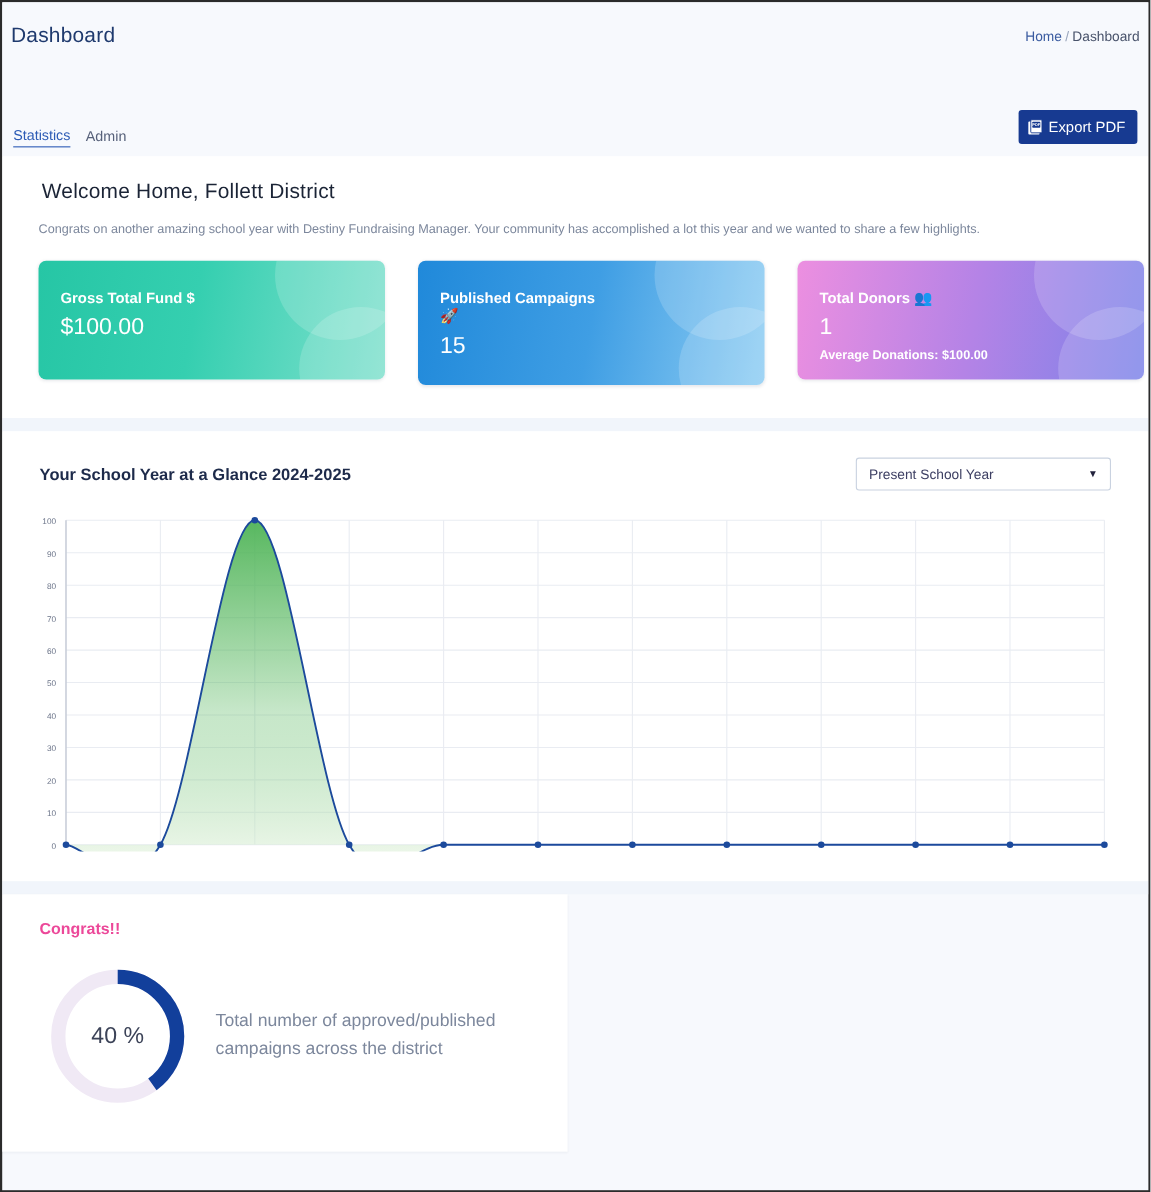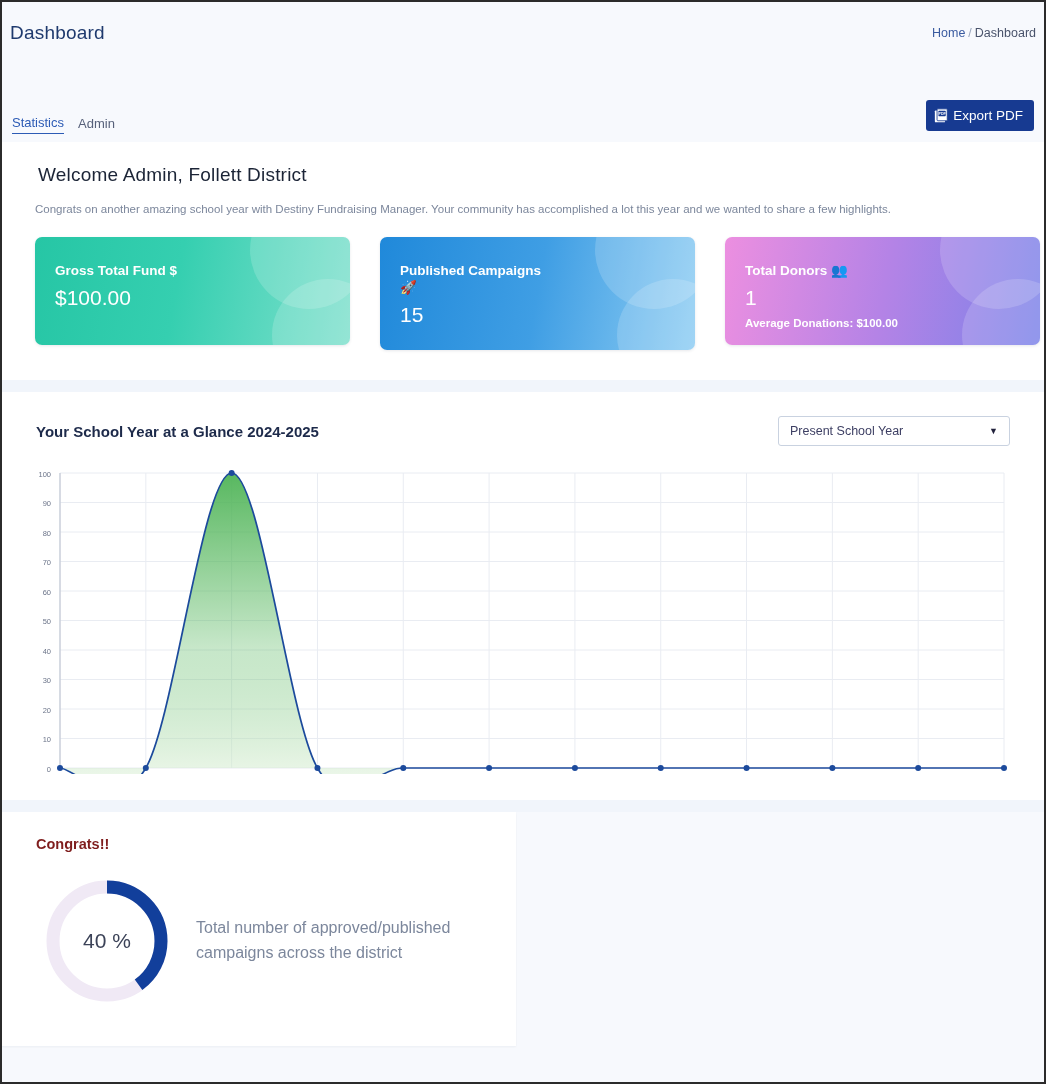--- a/index.html
+++ b/index.html
@@ -205,21 +205,21 @@
   .congrats-sec {
     background: #ffffff;
     width: 514px;
     padding: 24px 0 40px 0;
     box-shadow: 0 1px 2px rgba(20,30,60,.05);
   }
   .congrats-title {
     margin-left: 34px;
     font-size: 14.5px;
     font-weight: bold;
-    color: #7f1d1d;
+    color: #ec4899;
   }
   .donut-row {
     display: flex;
     align-items: center;
     margin-top: 24px;
     padding-left: 40px;
   }
   .donut { position: relative; width: 130px; height: 130px; }
   .donut-text {
     position: absolute;
@@ -262,21 +262,21 @@
       <span>Export PDF</span>
     </button>
 
     <div class="tabs">
       <button class="tab active">Statistics</button>
       <button class="tab">Admin</button>
     </div>
   </div>
 
   <div class="section-white welcome-sec">
-    <div class="welcome-title">Welcome Admin, Follett District</div>
+    <div class="welcome-title">Welcome Home, Follett District</div>
     <div class="welcome-sub">Congrats on another amazing school year with Destiny Fundraising Manager. Your community has accomplished a lot this year and we wanted to share a few highlights.</div>
 
     <div class="cards">
 
       <div class="card card-fund">
         <span class="blob b1"></span>
         <span class="blob b2"></span>
         <div class="card-label">Gross Total Fund $</div>
         <div class="card-value">$100.00</div>
       </div>

